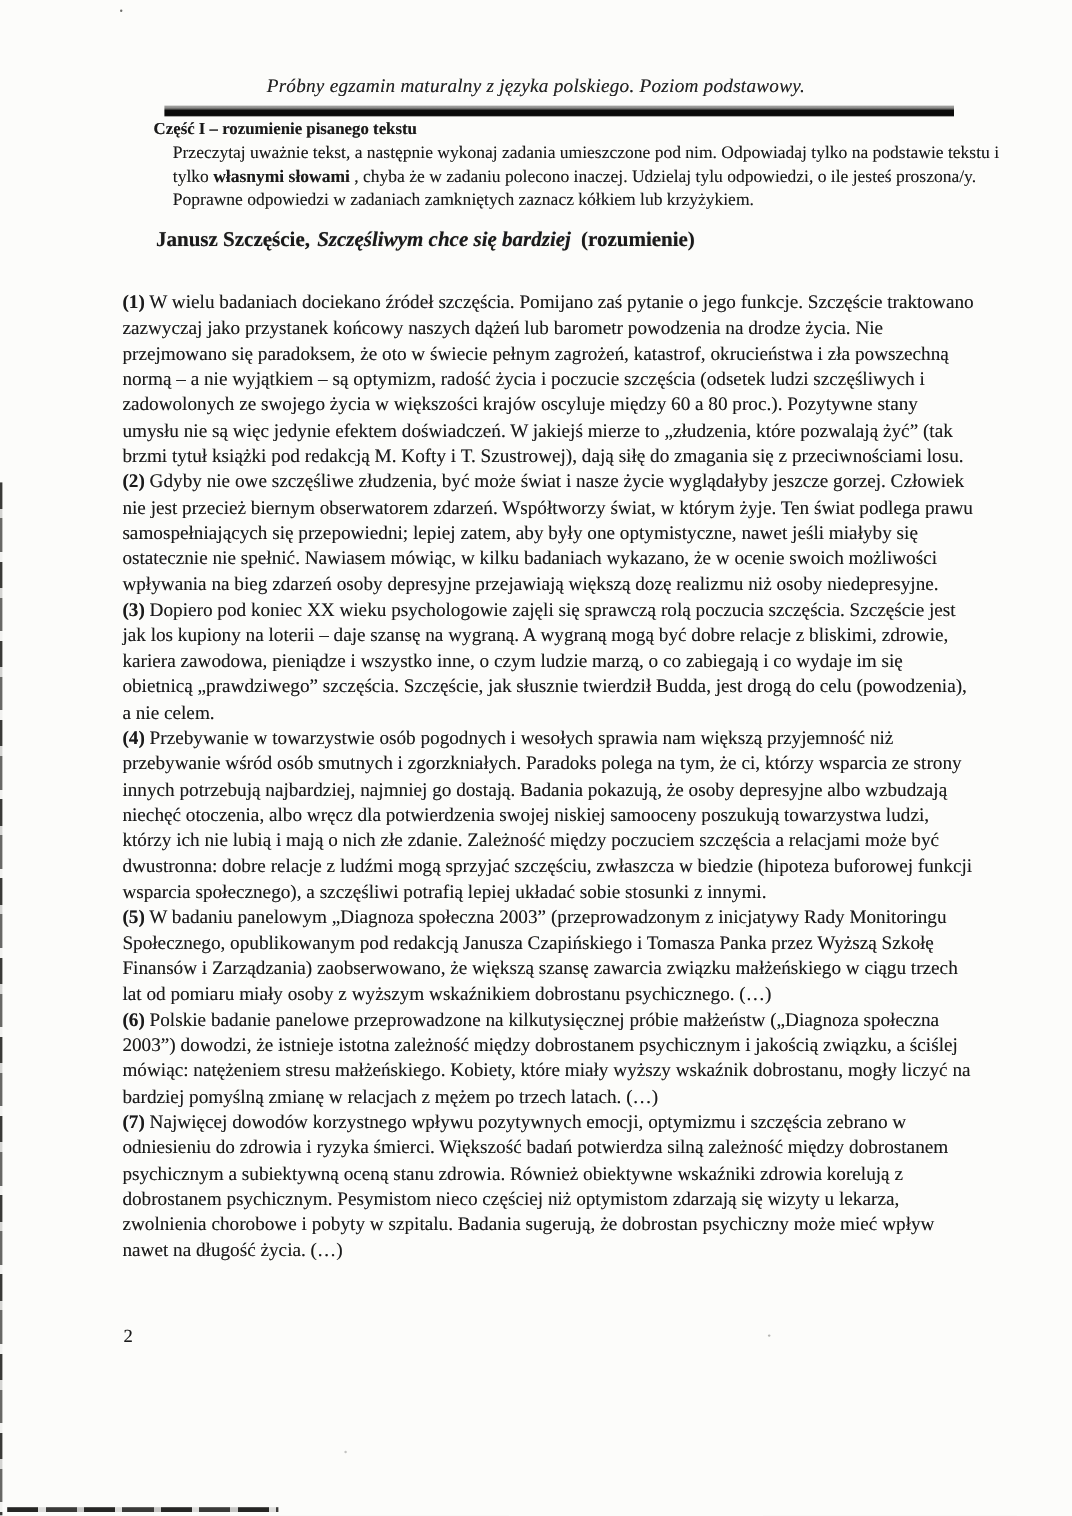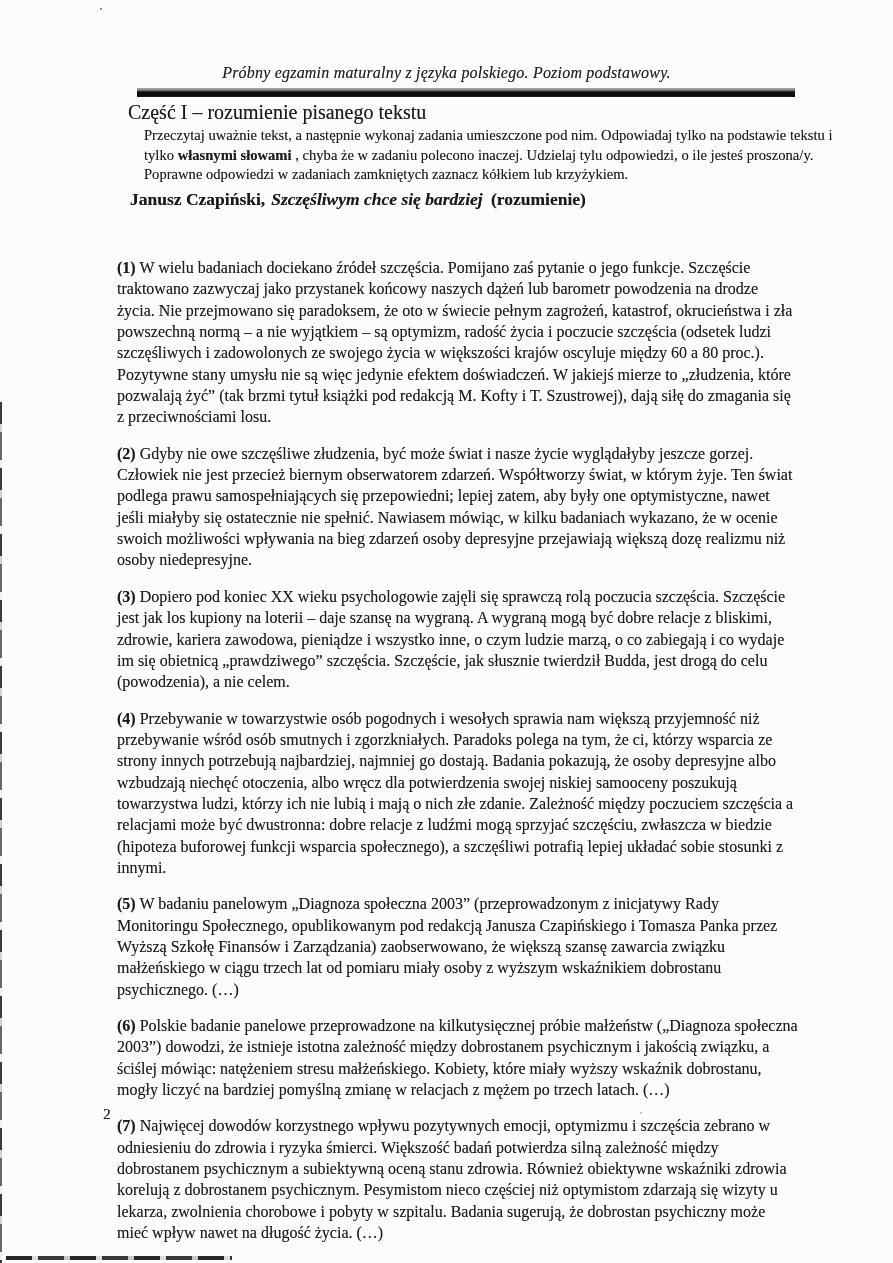--- a/index.html
+++ b/index.html
@@ -34,22 +34,22 @@
     background: linear-gradient(to bottom,
       #a6a6a4 0px, #8b8b89 2px, #4f4f4d 3px, #0d0d0c 4px, #0a0a09 8px, #2a2a28 9px);
   }
   
   .section-block {
     position: absolute;
     left: 128px; top: 101px;
     width: 714px;
   }
   .section-heading {
-    font-weight: normal;
-    font-size: 20px;
+    font-weight: bold;
+    font-size: 14px;
     margin-bottom: 2px;
     text-shadow: 0 0 0.5px rgba(0,0,0,0.5);
   }
   .instructions {
     font-size: 14.6px;
     line-height: 19.6px;
     text-shadow: 0 0 0.4px rgba(0,0,0,0.4);
     margin-left: 16px;
   }
   
@@ -64,21 +64,21 @@
   .article-title .work { font-style: italic; margin: 0 4px 16px 6px; }
   
   .article-body {
     position: absolute;
     left: 102px; top: 242px;
     width: 712px;
     font-size: 16px;
     line-height: 21.35px;
     text-shadow: 0 0 0.45px rgba(0,0,0,0.42);
   }
-  .article-body p { margin: 15px; }
+  .article-body p { margin: 0; }
   .pnum { font-weight: bold; }
   
   .page-number {
     position: absolute;
     left: 103px; top: 1105px;
     font-size: 15.5px;
     text-shadow: 0 0 0.4px rgba(0,0,0,0.4);
   }
   
   .left-edge-artifact {
@@ -114,21 +114,21 @@
   <div class="running-header">Próbny egzamin maturalny z języka polskiego.  Poziom podstawowy.</div>
 
   <div class="header-rule"></div>
 
   <div class="section-block">
     <div class="section-heading">Część I – rozumienie pisanego tekstu</div>
     <p class="instructions"><span>Przeczytaj uważnie tekst, a następnie wykonaj zadania umieszczone pod nim. Odpowiadaj tylko na podstawie tekstu i tylko </span><b>własnymi słowami</b><span> , chyba że w zadaniu polecono inaczej. Udzielaj tylu odpowiedzi, o ile jesteś proszona/y. Poprawne odpowiedzi w zadaniach zamkniętych zaznacz kółkiem lub krzyżykiem.</span></p>
   </div>
 
   <div class="article-title">
-    <span class="author">Janusz Czapiński,</span><span class="work">Szczęśliwym chce się bardziej</span> <span class="suffix">(rozumienie)</span>
+    <span class="author">Janusz Szczęście,</span><span class="work">Szczęśliwym chce się bardziej</span> <span class="suffix">(rozumienie)</span>
   </div>
 
   <div class="article-body">
     <p class="para"><b class="pnum">(1)</b> <span>W wielu badaniach dociekano źródeł szczęścia. Pomijano zaś pytanie o jego funkcje. Szczęście traktowano zazwyczaj jako przystanek końcowy naszych dążeń lub barometr powodzenia na drodze życia. Nie przejmowano się paradoksem, że oto w świecie pełnym zagrożeń, katastrof, okrucieństwa i zła powszechną normą – a nie wyjątkiem – są optymizm, radość życia i poczucie szczęścia (odsetek ludzi szczęśliwych i zadowolonych ze swojego życia w większości krajów oscyluje między 60 a 80 proc.). Pozytywne stany umysłu nie są więc jedynie efektem doświadczeń. W jakiejś mierze to „złudzenia, które pozwalają żyć” (tak brzmi tytuł książki pod redakcją M. Kofty i T. Szustrowej), dają siłę do zmagania się z przeciwnościami losu.</span></p>
     <p class="para"><b class="pnum">(2)</b> <span>Gdyby nie owe szczęśliwe złudzenia, być może świat i nasze życie wyglądałyby jeszcze gorzej. Człowiek nie jest przecież biernym obserwatorem zdarzeń. Współtworzy świat, w którym żyje. Ten świat podlega prawu samospełniających się przepowiedni; lepiej zatem, aby były one optymistyczne, nawet jeśli miałyby się ostatecznie nie spełnić. Nawiasem mówiąc, w kilku badaniach wykazano, że w ocenie swoich możliwości wpływania na bieg zdarzeń osoby depresyjne przejawiają większą dozę realizmu niż osoby niedepresyjne.</span></p>
     <p class="para"><b class="pnum">(3)</b> <span>Dopiero pod koniec XX wieku psychologowie zajęli się sprawczą rolą poczucia szczęścia. Szczęście jest jak los kupiony na loterii – daje szansę na wygraną. A wygraną mogą być dobre relacje z bliskimi, zdrowie, kariera zawodowa, pieniądze i wszystko inne, o czym ludzie marzą, o co zabiegają i co wydaje im się obietnicą „prawdziwego” szczęścia. Szczęście, jak słusznie twierdził Budda, jest drogą do celu (powodzenia), a nie celem.</span></p>
     <p class="para"><b class="pnum">(4)</b> <span>Przebywanie w towarzystwie osób pogodnych i wesołych sprawia nam większą przyjemność niż przebywanie wśród osób smutnych i zgorzkniałych. Paradoks polega na tym, że ci, którzy wsparcia ze strony innych potrzebują najbardziej, najmniej go dostają. Badania pokazują, że osoby depresyjne albo wzbudzają niechęć otoczenia, albo wręcz dla potwierdzenia swojej niskiej samooceny poszukują towarzystwa ludzi, którzy ich nie lubią i mają o nich złe zdanie. Zależność między poczuciem szczęścia a relacjami może być dwustronna: dobre relacje z ludźmi mogą sprzyjać szczęściu, zwłaszcza w biedzie (hipoteza buforowej funkcji wsparcia społecznego), a szczęśliwi potrafią lepiej układać sobie stosunki z innymi.</span></p>
     <p class="para"><b class="pnum">(5)</b> <span>W badaniu panelowym „Diagnoza społeczna 2003” (przeprowadzonym z inicjatywy Rady Monitoringu Społecznego, opublikowanym pod redakcją Janusza Czapińskiego i Tomasza Panka przez Wyższą Szkołę Finansów i Zarządzania) zaobserwowano, że większą szansę zawarcia związku małżeńskiego w ciągu trzech lat od pomiaru miały osoby z wyższym wskaźnikiem dobrostanu psychicznego. (…)</span></p>
     <p class="para"><b class="pnum">(6)</b> <span>Polskie badanie panelowe przeprowadzone na kilkutysięcznej próbie małżeństw („Diagnoza społeczna 2003”) dowodzi, że istnieje istotna zależność między dobrostanem psychicznym i jakością związku, a ściślej mówiąc: natężeniem stresu małżeńskiego. Kobiety, które miały wyższy wskaźnik dobrostanu, mogły liczyć na bardziej pomyślną zmianę w relacjach z mężem po trzech latach. (…)</span></p>
     <p class="para"><b class="pnum">(7)</b> <span>Najwięcej dowodów korzystnego wpływu pozytywnych emocji, optymizmu i szczęścia zebrano w odniesieniu do zdrowia i ryzyka śmierci. Większość badań potwierdza silną zależność między dobrostanem psychicznym a subiektywną oceną stanu zdrowia. Również obiektywne wskaźniki zdrowia korelują z dobrostanem psychicznym. Pesymistom nieco częściej niż optymistom zdarzają się wizyty u lekarza, zwolnienia chorobowe i pobyty w szpitalu. Badania sugerują, że dobrostan psychiczny może mieć wpływ nawet na długość życia. (…)</span></p>

